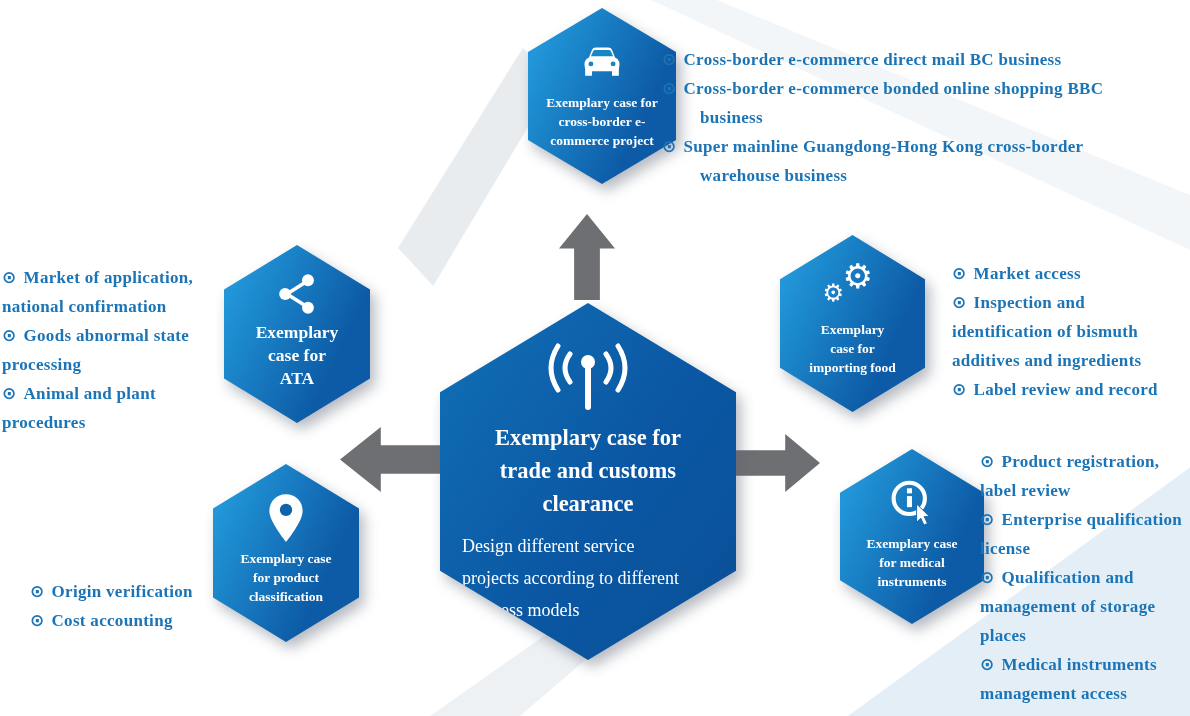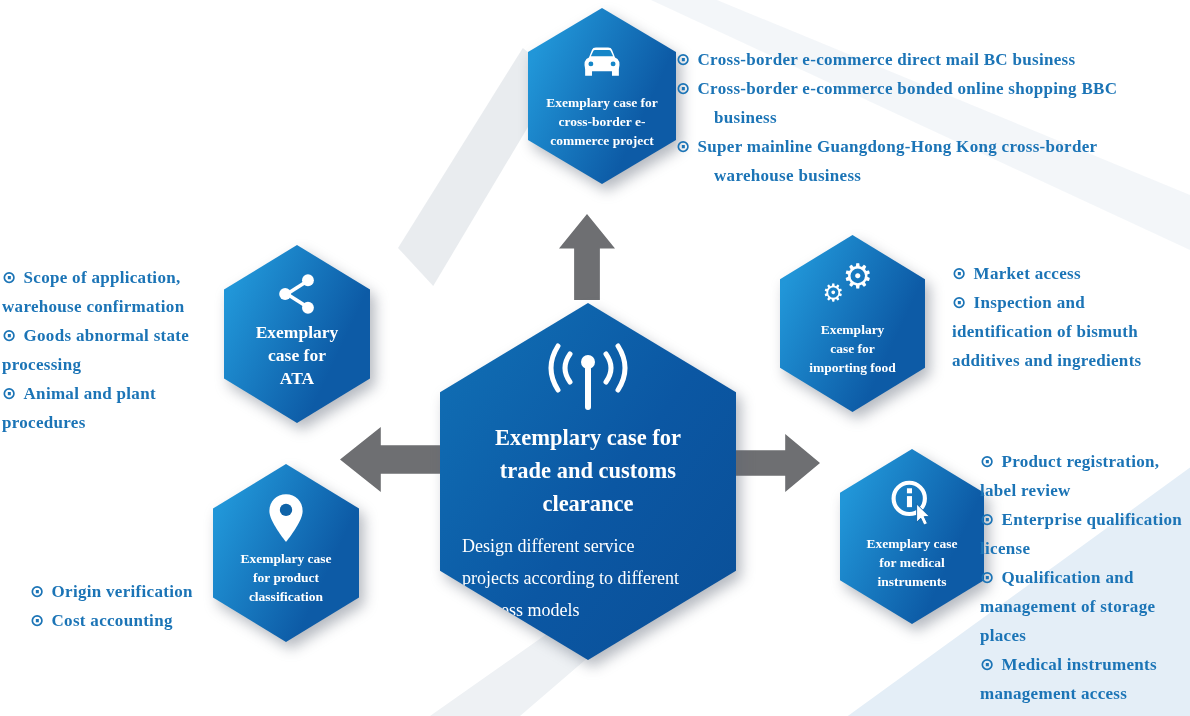--- a/index.html
+++ b/index.html
@@ -48,21 +48,21 @@
   .hex-center { background:linear-gradient(125deg,#1171b6 0%,#0b57a3 55%,#0a4f97 100%); }
   .hex-center .hicon { margin-top:34px; height:76px; }
   .ctitle { white-space:pre-line; font-weight:700; font-size:22.5px; line-height:33px; margin-top:8px; }
   .csub { white-space:pre-line; font-weight:400; font-size:18px; line-height:32px;
     margin-top:10px; width:252px; text-align:left; }
 
   
   .bullets { position:absolute; z-index:3; color:#1b74b6; font-weight:700;
     font-size:17px; line-height:29px; letter-spacing:.3px; }
   .bullet { }
-  .bullet.hang { padding-left:38px; text-indent:-38px; }
+  .bullet.hang { padding-left:24px; text-indent:-38px; }
   .glyph { font-family:"DejaVu Sans",sans-serif; margin-right:7px; }
 
   .gears { position:relative; width:60px; height:52px; color:#fff; font-family:"DejaVu Sans",sans-serif; }
   .gear-big { position:absolute; left:20px; top:-4px; font-size:34px; line-height:1; }
   .gear-small { position:absolute; left:0px; top:18px; font-size:24px; line-height:1; }
 </style>
 </head>
 <body>
 
 <div class="stage">
@@ -178,33 +178,34 @@
     </div>
   </div>
 
   <div class="bullets" style="left:676px; top:45px; width:455px;">
     <div class="bullet hang"><span class="glyph">⊙</span><span>Cross-border e-commerce direct mail BC business</span></div>
     <div class="bullet hang"><span class="glyph">⊙</span><span>Cross-border e-commerce bonded online shopping BBC business</span></div>
     <div class="bullet hang"><span class="glyph">⊙</span><span>Super mainline Guangdong-Hong Kong cross-border warehouse business</span></div>
   </div>
 
   <div class="bullets" style="left:2px; top:263px; width:220px;">
-    <div class="bullet"><span class="glyph">⊙</span><span>Scope of application, warehouse confirmation</span></div>
+    <div class="bullet"><span class="glyph">⊙</span><span>Market of application, national confirmation</span></div>
     <div class="bullet"><span class="glyph">⊙</span><span>Goods abnormal state processing</span></div>
     <div class="bullet"><span class="glyph">⊙</span><span>Animal and plant procedures</span></div>
   </div>
 
   <div class="bullets" style="left:30px; top:577px; width:170px;">
     <div class="bullet"><span class="glyph">⊙</span><span>Origin verification</span></div>
     <div class="bullet"><span class="glyph">⊙</span><span>Cost accounting</span></div>
   </div>
 
   <div class="bullets" style="left:952px; top:259px; width:235px;">
     <div class="bullet"><span class="glyph">⊙</span><span>Market access</span></div>
     <div class="bullet"><span class="glyph">⊙</span><span>Inspection and identification of bismuth additives and ingredients</span></div>
+    <div class="bullet"><span class="glyph">⊙</span><span>Label review and record</span></div>
   </div>
 
   <div class="bullets" style="left:980px; top:447px; width:216px;">
     <div class="bullet"><span class="glyph">⊙</span><span>Product registration, label review</span></div>
     <div class="bullet"><span class="glyph">⊙</span><span>Enterprise qualification license</span></div>
     <div class="bullet"><span class="glyph">⊙</span><span>Qualification and management of storage places</span></div>
     <div class="bullet"><span class="glyph">⊙</span><span>Medical instruments management access</span></div>
   </div>
 
 </div>

